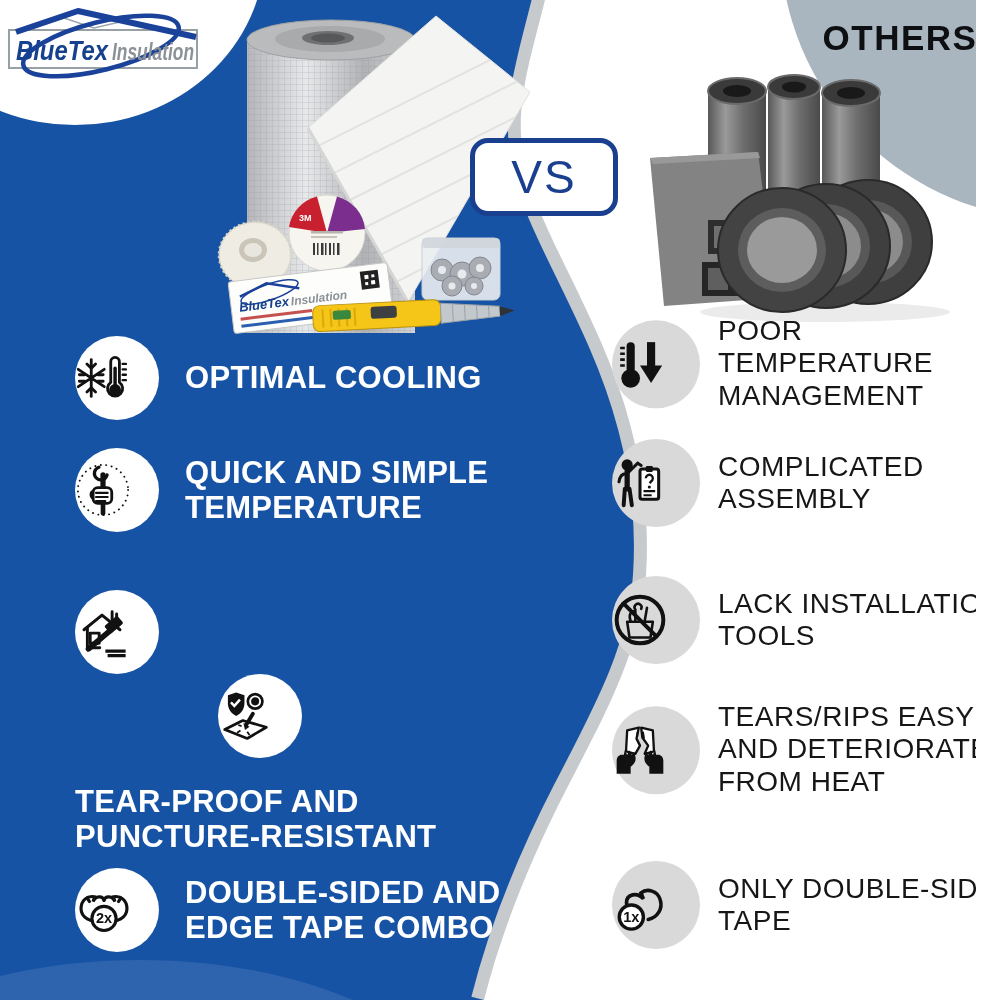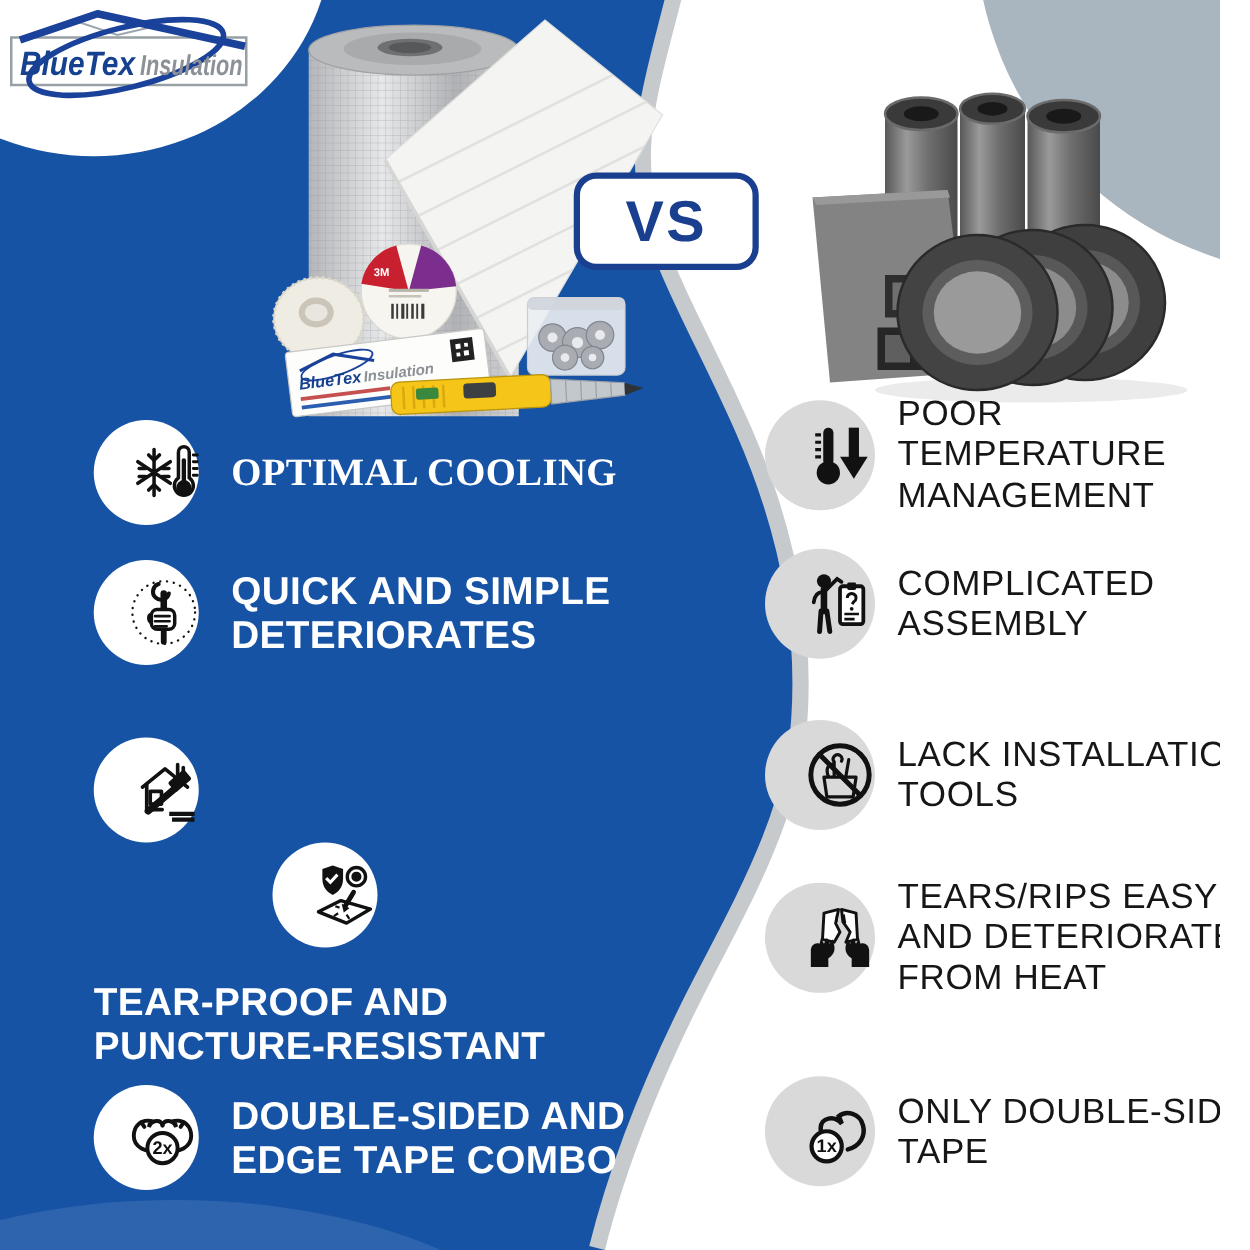--- a/index.html
+++ b/index.html
@@ -18,29 +18,29 @@
   
   .logo{left:6px;top:4px;width:195px;height:78px;}
   .logo-blue{font:italic 700 27px "Liberation Sans",sans-serif;fill:#16418f;}
   .logo-gray{font:italic 700 23px "Liberation Sans",sans-serif;fill:#8b9196;}
 
   
   .others-title{left:800px;top:18px;width:200px;text-align:center;
     font-size:35px;font-weight:700;letter-spacing:1.5px;color:#0d0f12;}
 
   
-  .vs-badge{left:459px;top:138px;width:138px;height:68px;background:#fff;
+  .vs-badge{left:470px;top:138px;width:138px;height:68px;background:#fff;
     border:5px solid #1b3f8f;border-radius:18px;display:flex;align-items:center;justify-content:center;
-    font-size:46px;font-weight:700;letter-spacing:2px;color:#1b3f8f;}
+    font-size:46px;font-weight:400;letter-spacing:2px;color:#1b3f8f;}
 
   
   .feature{position:absolute;display:flex;align-items:center;transform:translateY(-50%);}
   .f-left{left:75px;gap:26px;}
   .f-right{left:612px;gap:18px;}
-  .icon-circle{border-radius:50%;display:flex;align-items:center;justify-content:flex-end;flex:none;}
+  .icon-circle{border-radius:50%;display:flex;align-items:center;justify-content:flex-start;flex:none;}
   .f-left .icon-circle{width:84px;height:84px;background:#ffffff;}
   .f-right .icon-circle{width:88px;height:88px;background:#d9d9d9;}
   .f-left .label{width:370px;color:#ffffff;font-size:31px;font-weight:700;line-height:1.13;letter-spacing:.3px;}
   .f-right .label{width:300px;color:#161616;font-size:28px;font-weight:400;line-height:1.16;letter-spacing:.5px;}
 
   .badge-text{font:700 12px "Liberation Sans",sans-serif;fill:#111;}
   .card-blue{font:italic 700 13px "Liberation Sans",sans-serif;fill:#16418f;}
   .card-gray{font:italic 700 12px "Liberation Sans",sans-serif;fill:#8b9196;}
   .tape-3m{font:700 9px "Liberation Sans",sans-serif;fill:#ffffff;}
 </style>
@@ -221,26 +221,27 @@
           <ellipse cx="196" cy="186" rx="35" ry="33" fill="#8c8c8c"></ellipse>
         </g>
       <g>
           <ellipse cx="152" cy="190" rx="64" ry="62" fill="#434343" stroke="#2a2a2a" stroke-width="2"></ellipse>
          <ellipse cx="152" cy="190" rx="44" ry="42" fill="#5d5d5d"></ellipse>
           <ellipse cx="152" cy="190" rx="35" ry="33" fill="#9a9a9a"></ellipse>
         </g>
     </g>
   </svg>
 
+  <div class="abs others-title">OTHERS</div>
 
   <div class="abs vs-badge">
     <span>VS</span>
   </div>
 
-  <div class="feature f-left" style="top:378px;font-family:Liberation Serif, serif;">
+  <div class="feature f-left" style="top:378px;">
     <div class="icon-circle">
       <svg width="52" height="52" viewBox="0 0 48 48">
         <g stroke="#111" stroke-width="2.6" stroke-linecap="round" fill="none">
           <path d="M15,7 V41 M3,16 L27,32 M3,32 L27,16"></path>
           <path d="M11,11 L15,15 L19,11 M11,37 L15,33 L19,37"></path>
           <path d="M4,21 L9,21 M4,27 L9,27 M21,21 L26,21 M21,27 L26,27"></path>
           <path d="M33,9 a4,4 0 0 1 8,0 v19 a7,7 0 1 1 -8,0 Z"></path>
           <path d="M44,11 h3 M44,16 h3 M44,21 h3 M44,26 h3" stroke-width="2.2"></path>
         </g>
         <circle cx="37" cy="35" r="5.5" fill="#111"></circle>
@@ -257,21 +258,21 @@
         <g stroke="#111" fill="none" stroke-linecap="round">
           <path d="M20.5,4.5 a5.5,5.5 0 1 0 7,6.5" stroke-width="2.8"></path>
           <path d="M24,11 V23" stroke-width="4.5"></path>
           <path d="M24,35 V44" stroke-width="4"></path>
           <rect x="15.5" y="22" width="16" height="13.5" rx="4" stroke-width="2.4" fill="#fff"></rect>
           <path d="M18,26.5 h10 M18,30 h10 M18,33.5 h8" stroke-width="1.8"></path>
           <path d="M15.5,25 c-2.5,0.5 -2.5,5 0,6" stroke-width="2.2"></path>
         </g>
       </svg>
     </div>
-    <div class="label">QUICK AND SIMPLE DETERIORATES</div>
+    <div class="label">QUICK AND SIMPLE TEMPERATURE</div>
   </div>
 
   <div class="feature f-left" style="top:632px;">
     <div class="icon-circle">
       <svg width="54" height="54" viewBox="0 0 48 48">
         <g stroke="#111" stroke-width="2.6" fill="none" stroke-linecap="round" stroke-linejoin="round">
           <path d="M8,22 L24,9 L40,22"></path>
           <path d="M11,20 V38 H22"></path>
           <rect x="13.5" y="25" width="8" height="9"></rect>
           <path d="M33,13 V6 M37,15 V8"></path>

